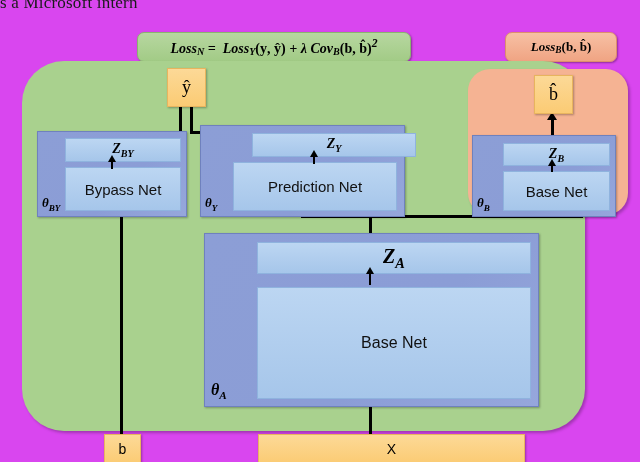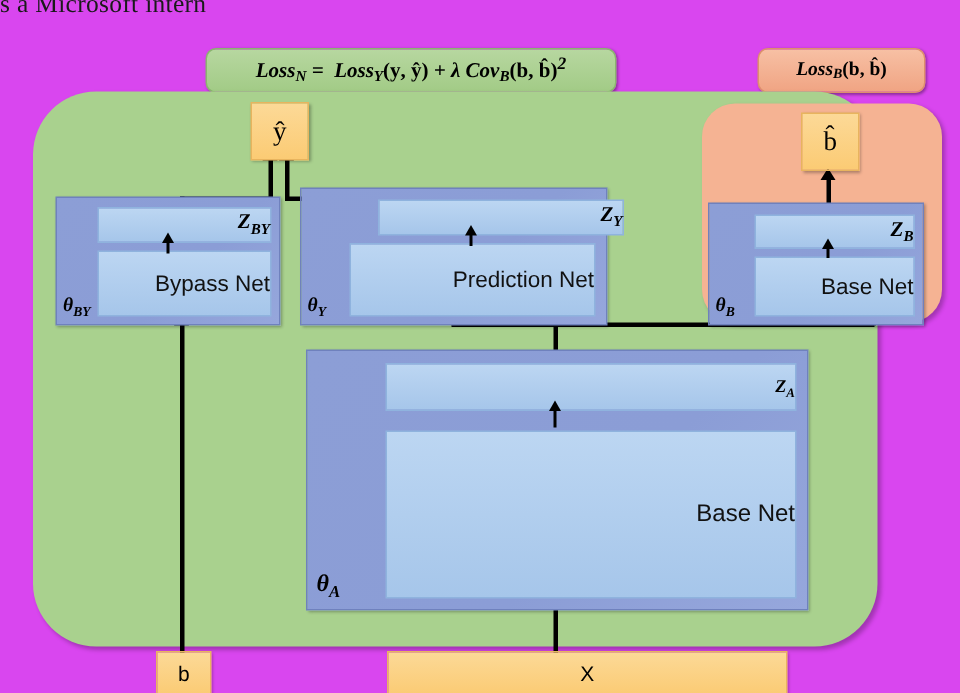--- a/index.html
+++ b/index.html
@@ -128,21 +128,21 @@
     font-size: 13px;
     color: #000;
   }
   .theta sub { font-size: 0.7em; }
   .z-bar, .net-body {
     position: absolute;
     background: linear-gradient(180deg, #bcd6f2 0%, #a6c6ea 100%);
     border: 1px solid #8fb3de;
     display: flex;
     align-items: center;
-    justify-content: flex-end;
+    justify-content: center;
     font-family: "Liberation Serif", serif;
     font-weight: bold;
     font-style: italic;
     color: #000;
   }
   .z-bar { font-size: 14px; }
   .z-bar sub { font-size: 0.72em; }
   .net-body {
     font-style: normal;
     font-weight: normal;
@@ -280,21 +280,21 @@
       <span>Base Net</span>
     </div>
     <div class="wire v" style="left:78px; top:28px; height:8px;"></div>
     <div class="arrowhead" style="left:75px; top:23px;"></div>
   </div>
 
   <div class="module mod-base">
     <div class="theta" style="font-size:16px; left:6px; bottom:5px;">
       <i>θ</i><sub>A</sub>
     </div>
-    <div class="z-bar" style="font-size:12px;">
+    <div class="z-bar" style="font-size:20px;">
       <span><i>Z</i><sub>A</sub></span>
     </div>
     <div class="net-body">
       <span>Base Net</span>
     </div>
     <div class="wire v" style="left:164px; top:39px; height:12px;"></div>
     <div class="arrowhead" style="left:161px; top:33px;"></div>
   </div>
 
   <div class="yellow-box box-yhat">

